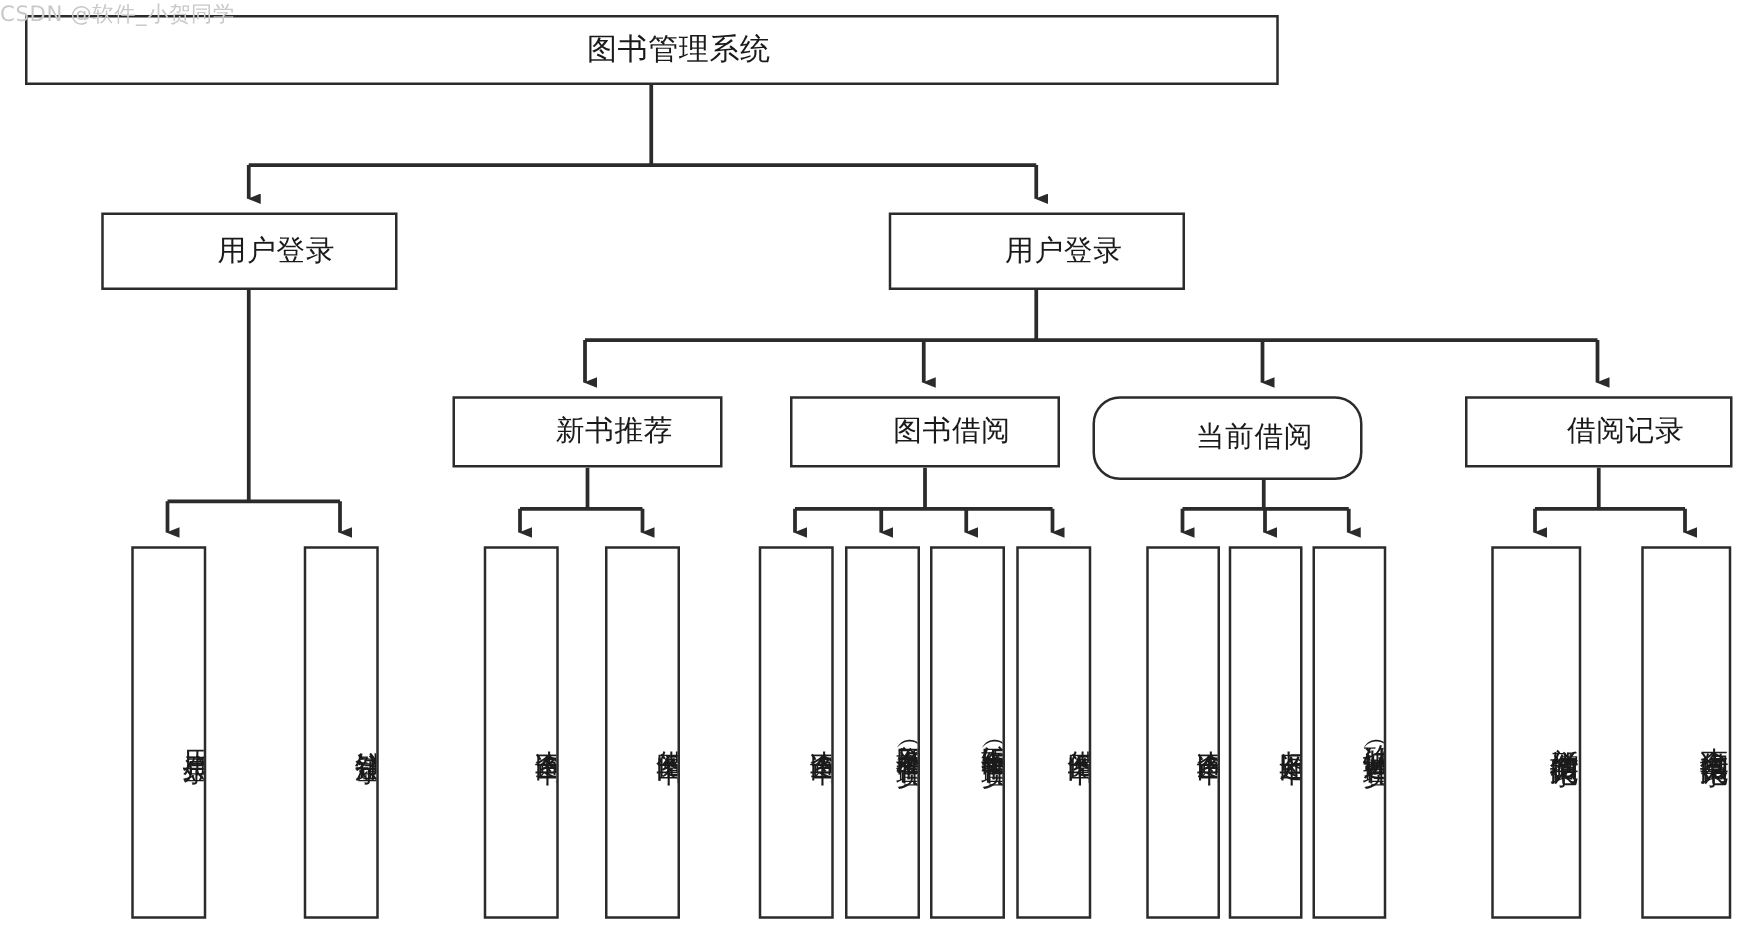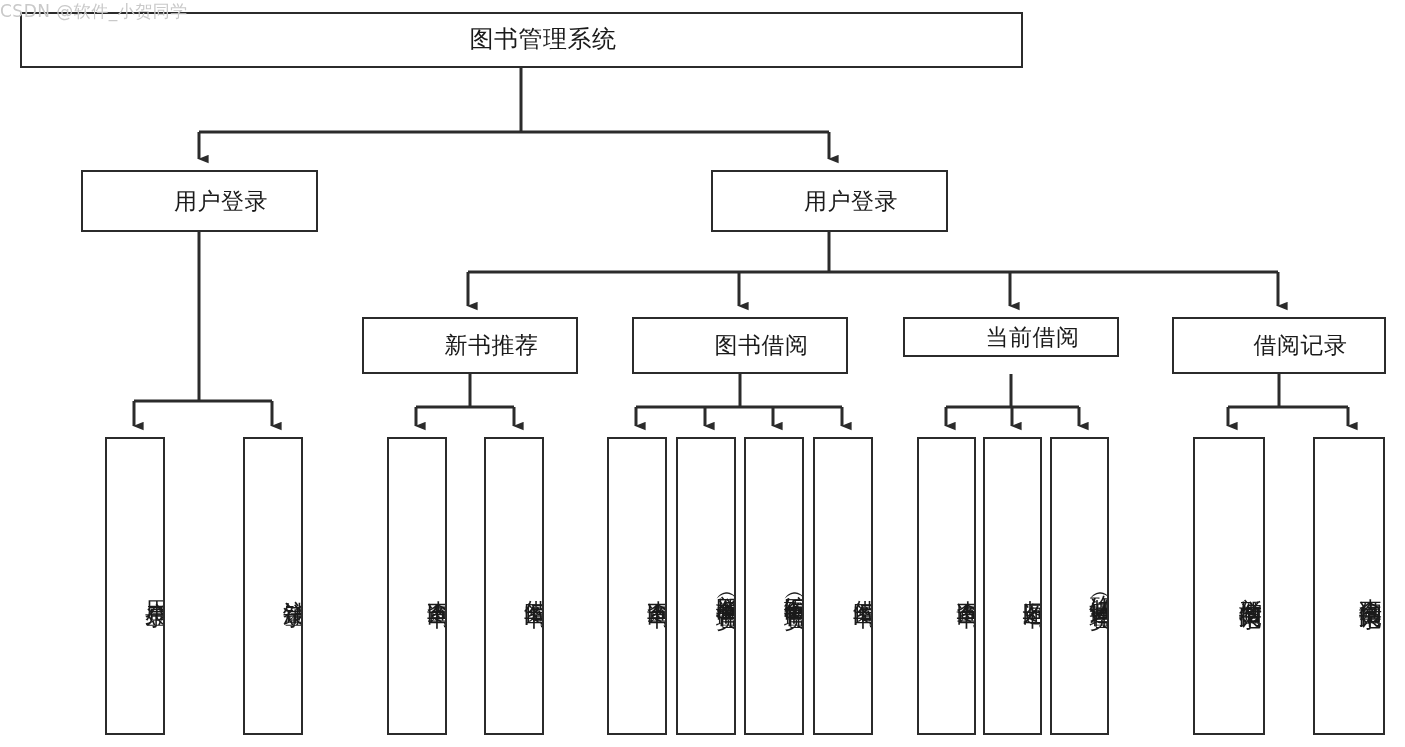--- a/index.html
+++ b/index.html
@@ -121,21 +121,21 @@
       </div>
       <div class="node horizontal" style="left: 711px; top: 170px; width: 237px; height: 62px;">
         <span class="node-label">用户登录</span>
       </div>
       <div class="node horizontal" style="left: 362px; top: 317px; width: 216px; height: 57px; align-items: center;">
         <span class="node-label">新书推荐</span>
       </div>
       <div class="node horizontal" style="left: 632px; top: 317px; width: 216px; height: 57px;">
         <span class="node-label">图书借阅</span>
       </div>
-      <div class="node horizontal" style="left: 903px; top: 317px; width: 216px; height: 40px;">
+      <div class="node horizontal" style="left: 874px; top: 317px; width: 216px; height: 67px; border-radius: 22px;">
         <span class="node-label">当前借阅</span>
       </div>
       <div class="node horizontal" style="left: 1172px; top: 317px; width: 214px; height: 57px;">
         <span class="node-label">借阅记录</span>
       </div>
       <div class="node vertical" style="left: 105px; top: 437px; width: 60px; height: 298px;">
         <span class="node-label">用户登录</span>
       </div>
       <div class="node vertical" style="left: 243px; top: 437px; width: 60px; height: 298px;">
         <span class="node-label">注销登录</span>

